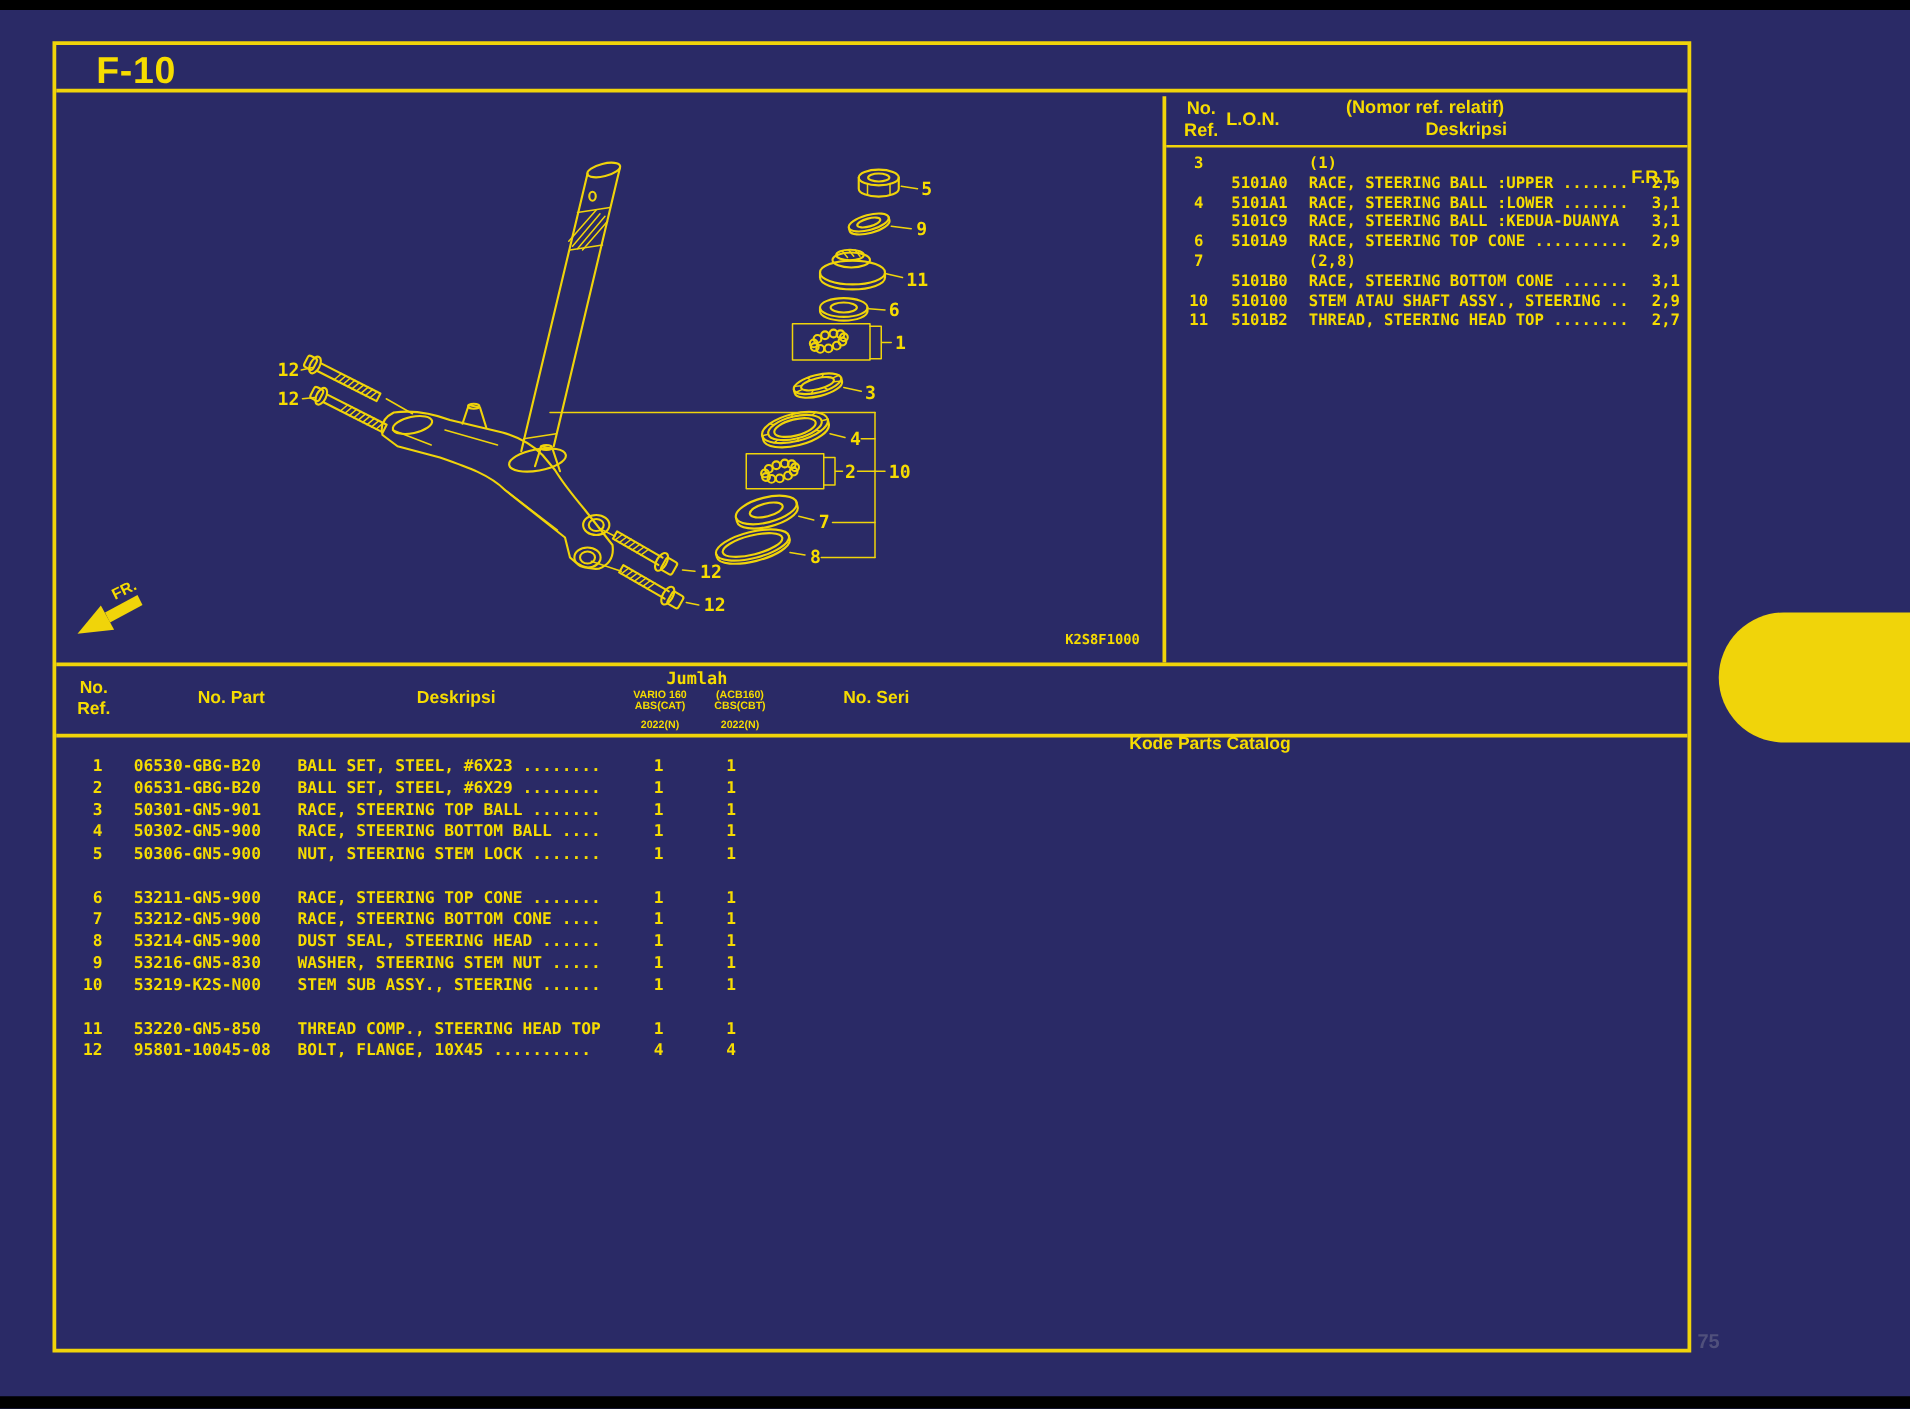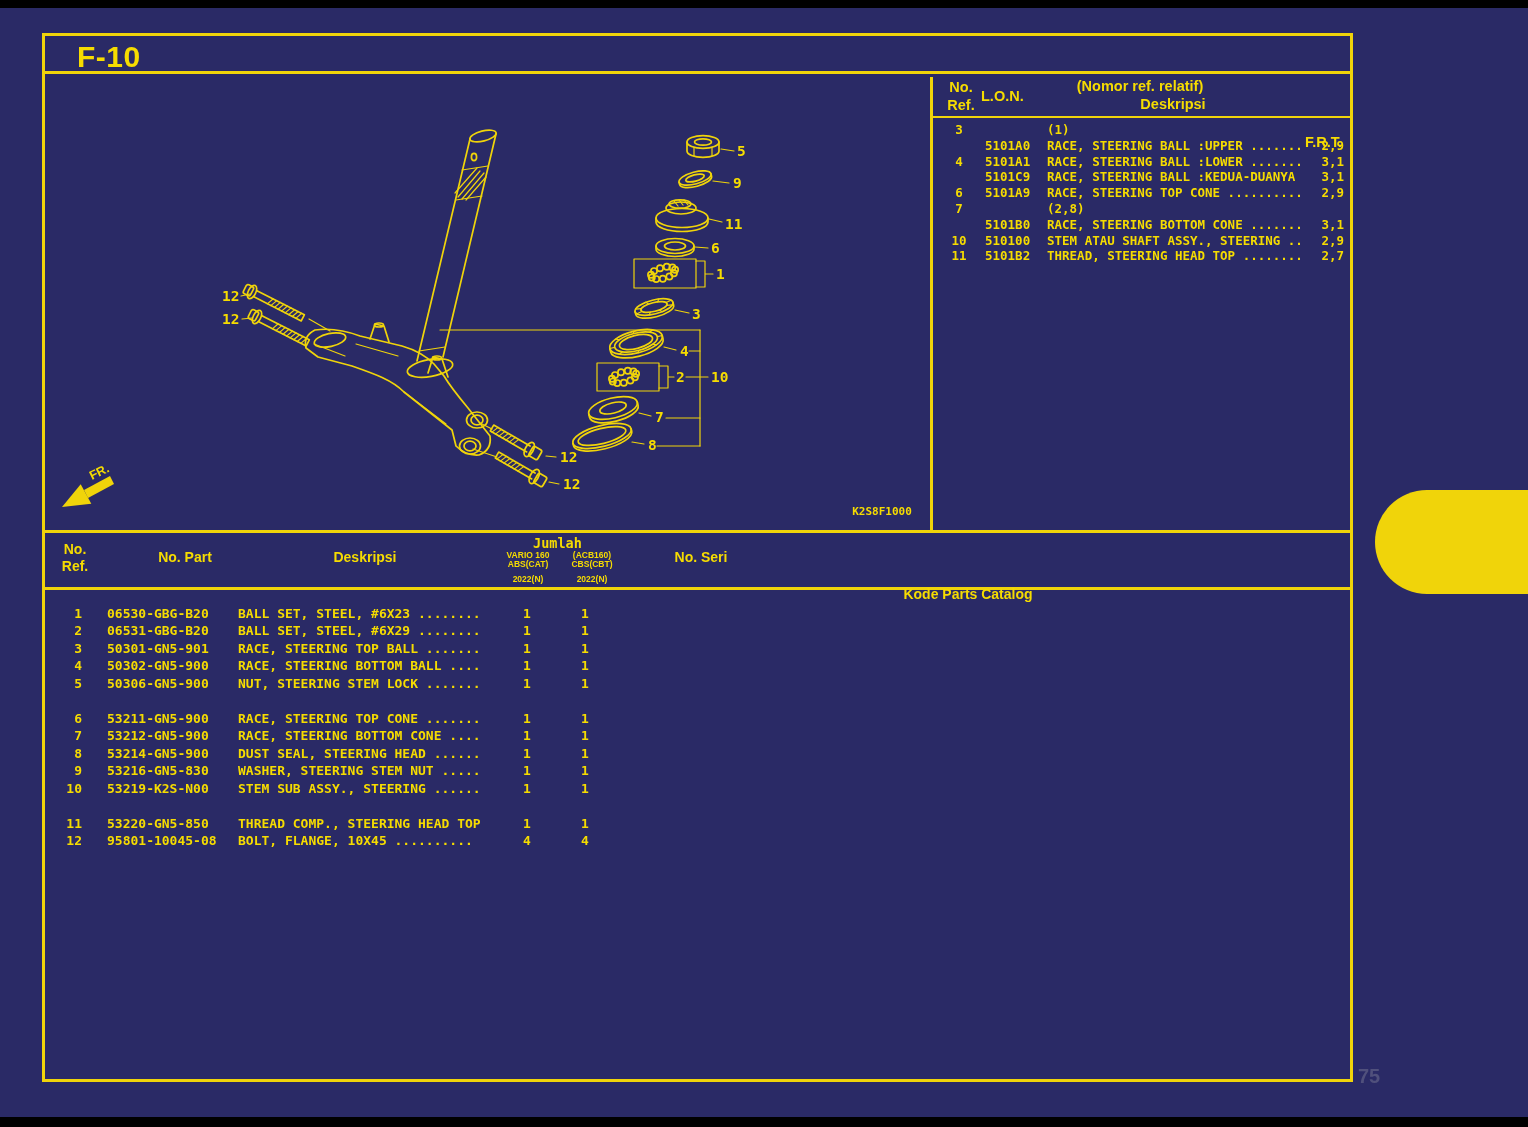--- a/index.html
+++ b/index.html
@@ -100,21 +100,21 @@
   .pr-desc{position:absolute;left:193px;}
   .pr-q1{position:absolute;left:457px;width:50px;text-align:center;}
   .pr-q2{position:absolute;left:515px;width:50px;text-align:center;}
 
   .side-tab{
     position:absolute;right:0;top:490px;width:153px;height:104px;
     background:var(--yl);border-radius:52px 0 0 52px;
   }
   .pageno{
     position:absolute;left:1358px;top:1065px;
-    font-family:"Liberation Sans",sans-serif;font-weight:bold;font-size:20px;
+    font-family:"Liberation Sans",sans-serif;font-weight:bold;font-size:16px;
     color:#50507C;
   }
 </style>
 </head>
 <body>
 
 <div class="bar top"></div>
 <div class="bar bottom"></div>
 
 <div class="frame">

